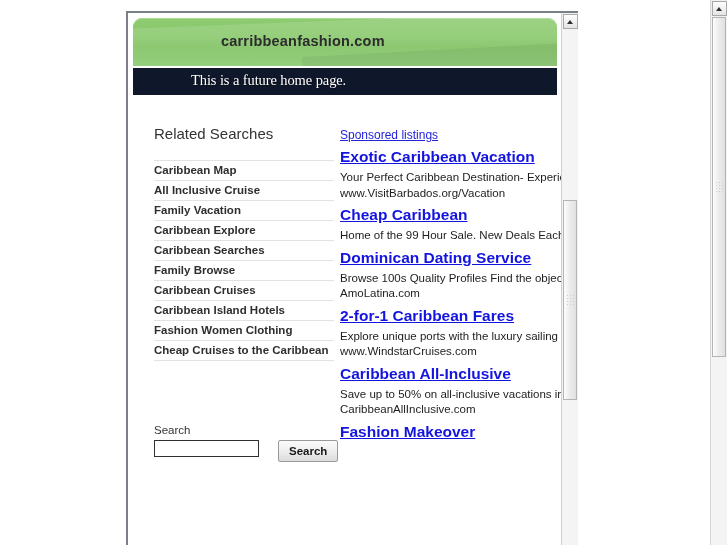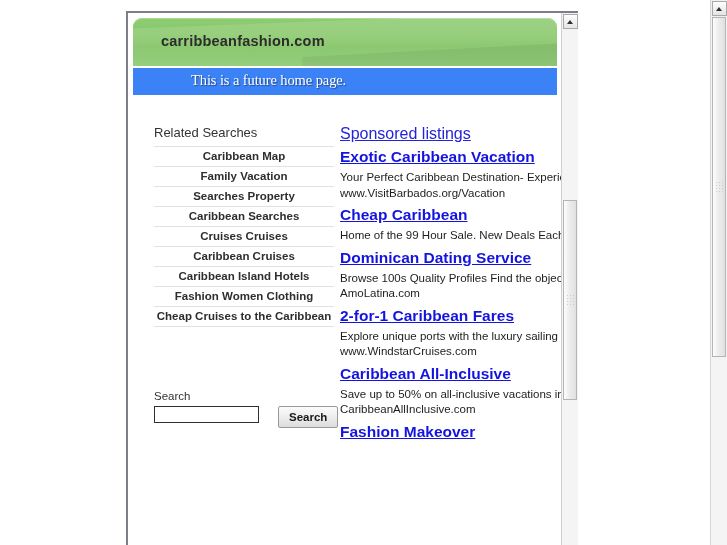--- a/index.html
+++ b/index.html
@@ -140,31 +140,32 @@
     left: 40%;
     bottom: -22px;
     width: 80%;
     height: 40px;
     background: rgba(0,0,0,.05);
     transform: rotate(-3deg);
   }
   .domain-title {
     position: relative;
     z-index: 2;
-    padding: 15px 0 0 28px;
+    padding: 15px 0 0 54px;
     font-size: 14.5px;
     font-weight: bold;
     color: #2c2c2c;
     letter-spacing: .2px;
+    margin-left: 34px;
   }
 
   .tagline-bar {
     margin: 1px 5px 0 5px;
     height: 27px;
-    background: #3b82f6;
+    background: #0f172a;
     border-top: 1px solid #ffffff;
   }
   .tagline {
     padding: 4px 0 0 58px;
     font-family: "Liberation Serif", serif;
     font-size: 14.5px;
     color: #ffffff;
     text-shadow: 1px 1px 1px rgba(0,0,0,.45);
     letter-spacing: -.1px;
   }
@@ -181,31 +182,30 @@
     width: 180px;
   }
   .col-right {
     position: absolute;
     left: 212px;
     top: 30px;
     width: 240px;
   }
 
   .col-heading {
-    font-size: 13px;
+    font-size: 15px;
     color: #333333;
-    margin-bottom: 6px;
+    margin-bottom: 18px;
   }
 
   .rs-list {
     list-style: none;
     margin: 0;
     padding: 0;
     border-top: 1px solid #e2e2e2;
-    text-align: center;
   }
   .rs-list li {
     border-bottom: 1px solid #e2e2e2;
   }
   .rs-list a {
     display: block;
     padding: 2px 0 3px 0;
     font-size: 11.5px;
     font-weight: bold;
     color: #2e2e2e;
@@ -243,21 +243,21 @@
     font-size: 11.5px;
     font-weight: bold;
     color: #1a1a1a;
     background: linear-gradient(to bottom, #fbfbfb, #ededed 52%, #dcdcdc);
     border: 1px solid #9a9a9a;
     border-radius: 2px;
     cursor: pointer;
   }
 
   .sponsored-link {
-    font-size: 16px;
+    font-size: 12px;
     color: #2323d8;
     text-decoration: underline;
   }
 
   .ad { margin-top: 4px; }
   .ad-title {
     display: block;
     font-size: 15.5px;
     font-weight: bold;
     color: #1414e0;
@@ -291,30 +291,33 @@
 
     <div class="content">
 
       <div class="col-left">
         <div class="col-heading">Related Searches</div>
         <ul class="rs-list">
           <li>
               <a href="#">Caribbean Map</a>
             </li>
           <li>
+              <a href="#">All Inclusive Cruise</a>
+            </li>
+          <li>
               <a href="#">Family Vacation</a>
             </li>
           <li>
-              <a href="#">Searches Property</a>
+              <a href="#">Caribbean Explore</a>
             </li>
           <li>
               <a href="#">Caribbean Searches</a>
             </li>
           <li>
-              <a href="#">Cruises Cruises</a>
+              <a href="#">Family Browse</a>
             </li>
           <li>
               <a href="#">Caribbean Cruises</a>
             </li>
           <li>
               <a href="#">Caribbean Island Hotels</a>
             </li>
           <li>
               <a href="#">Fashion Women Clothing</a>
             </li>

